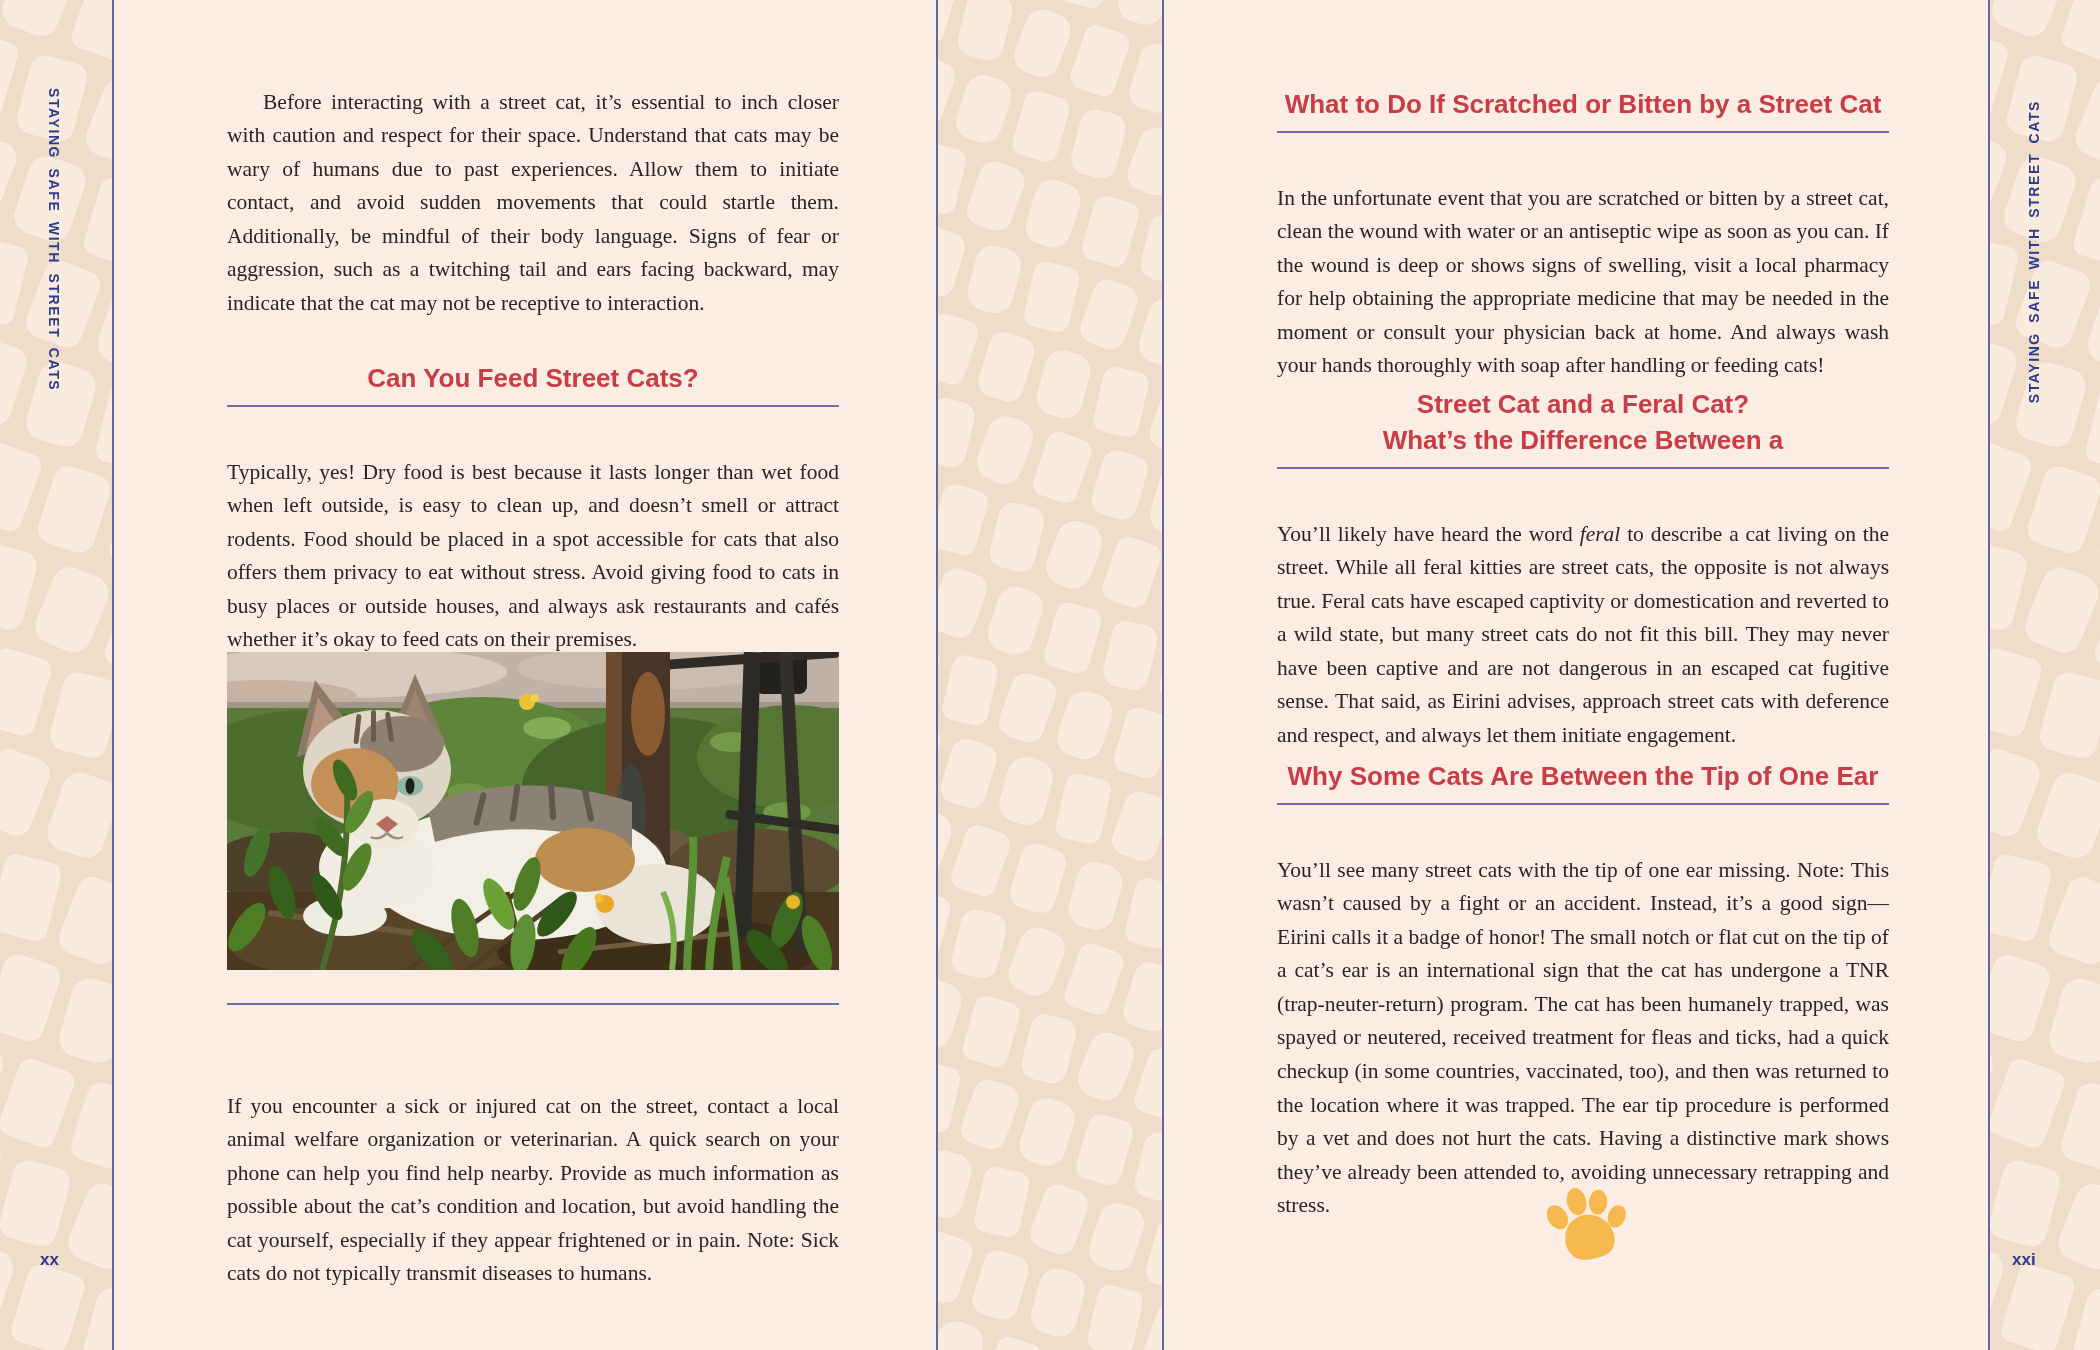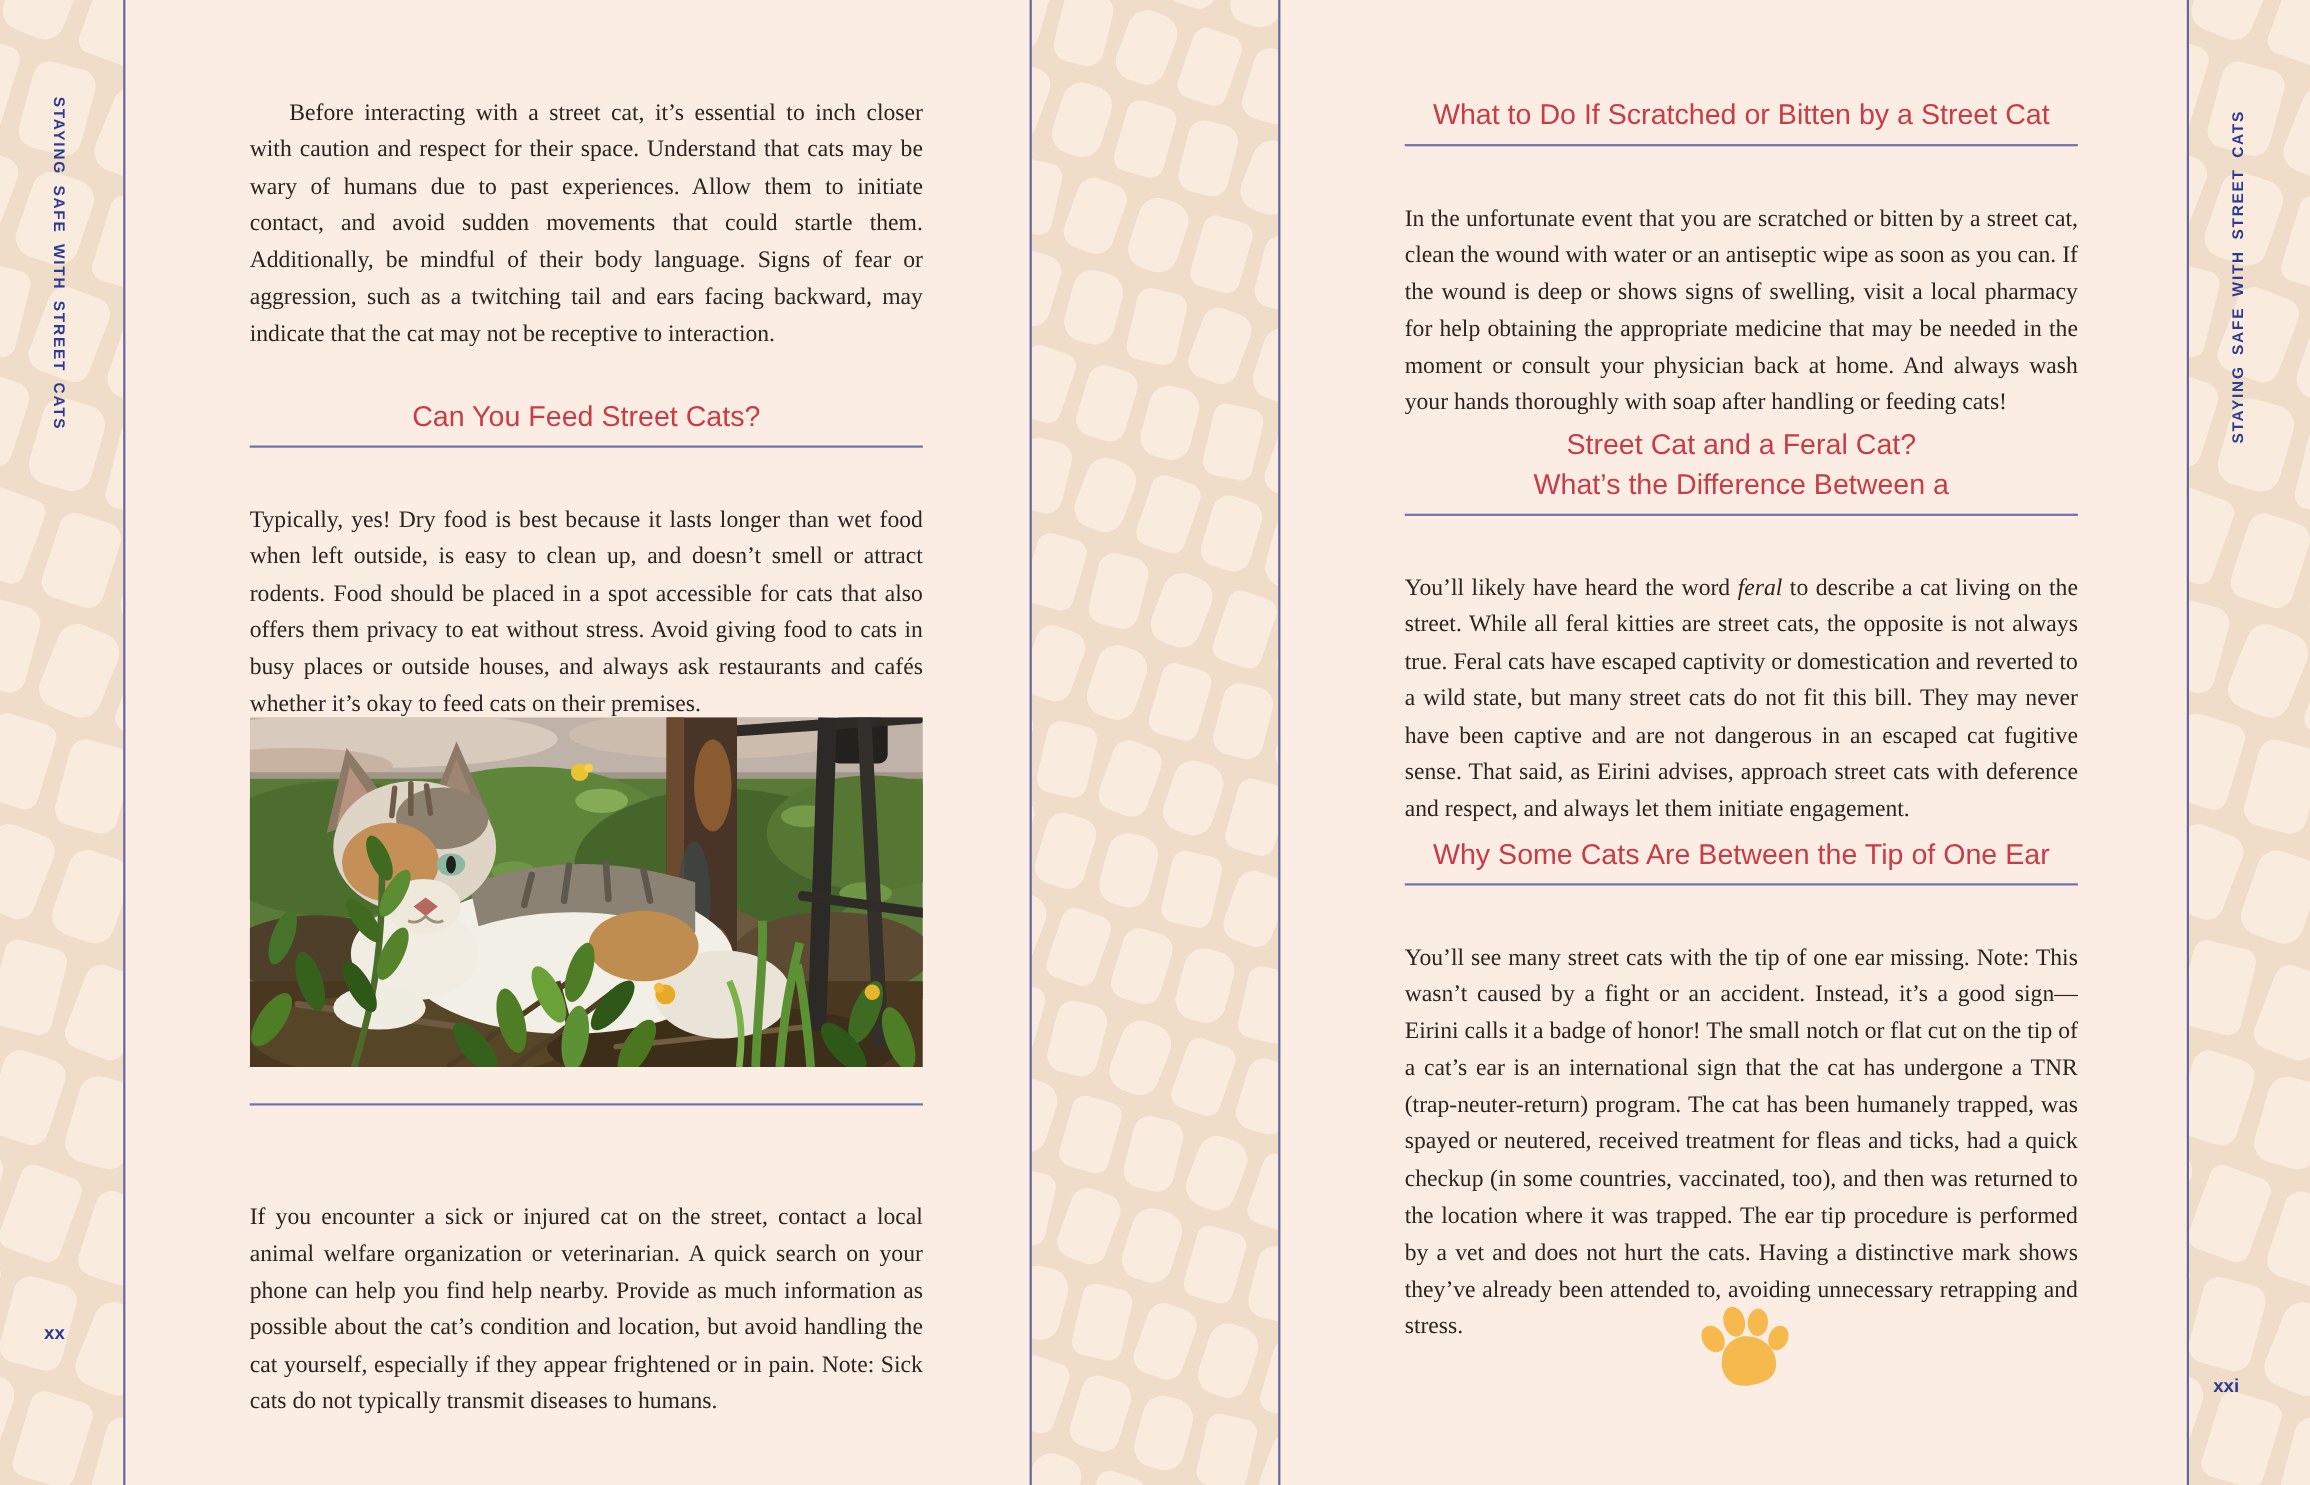--- a/index.html
+++ b/index.html
@@ -29,21 +29,21 @@
   .col{position:absolute;top:0;width:612px;height:1350px;}
   #col-left{left:227px;}
   #col-right{left:1277px;}
   .para{
     position:absolute;width:612px;
     font-size:21.5px;line-height:33.6px;color:#2b2521;text-align:justify;
   }
   .para.indent{text-indent:36px;}
   .section{position:absolute;width:612px;}
   .section .h{
-    font-family:"Liberation Sans",sans-serif;font-weight:normal;
+    font-family:"Liberation Sans",sans-serif;font-weight:bold;
     font-size:26px;line-height:36px;color:var(--heading-red,#c83c45);
     text-align:center;white-space:nowrap;
   }
   .section .h.wrap2{white-space:normal;}
   .section .rule{height:2px;background:var(--rule-blue,#6e72aa);margin-top:9px;}
   .photo{position:absolute;top:652px;left:0;width:612px;height:318px;overflow:hidden;}
   .photo svg{display:block;}
   .paw{position:absolute;left:1540px;top:1180px;width:92px;height:98px;}
   .ital{font-style:italic;}
 </style>
@@ -224,21 +224,21 @@
   </div>
 
 <div class="vline" style="left:112px"></div>
 <div class="vline" style="left:936px"></div>
 <div class="vline" style="left:1162px"></div>
 <div class="vline" style="left:1988px"></div>
 
 <div class="spine" style="left:46px;top:88px">STAYING SAFE WITH STREET CATS</div>
 <div class="spine flip" style="left:2026px;top:100px">STAYING SAFE WITH STREET CATS</div>
 
-<div class="pagenum" style="left:40px;top:1202px">xx</div>
+<div class="pagenum" style="left:40px;top:1250px">xx</div>
 <div class="pagenum" style="left:2012px;top:1250px">xxi</div>
 
 <div class="col" id="col-left">
 
   <p class="para indent" style="top:64px">Before interacting with a street cat, it’s essential to inch closer with caution and respect for their space. Understand that cats may be wary of humans due to past experiences. Allow them to initiate contact, and avoid sudden movements that could startle them. Additionally, be mindful of their body language. Signs of fear or aggression, such as a twitching tail and ears facing backward, may indicate that the cat may not be receptive to interaction.</p>
 
   <div class="section" style="top:360px">
     <div class="h">Can You Feed Street Cats?</div>
     <div class="rule"></div>
   </div>

